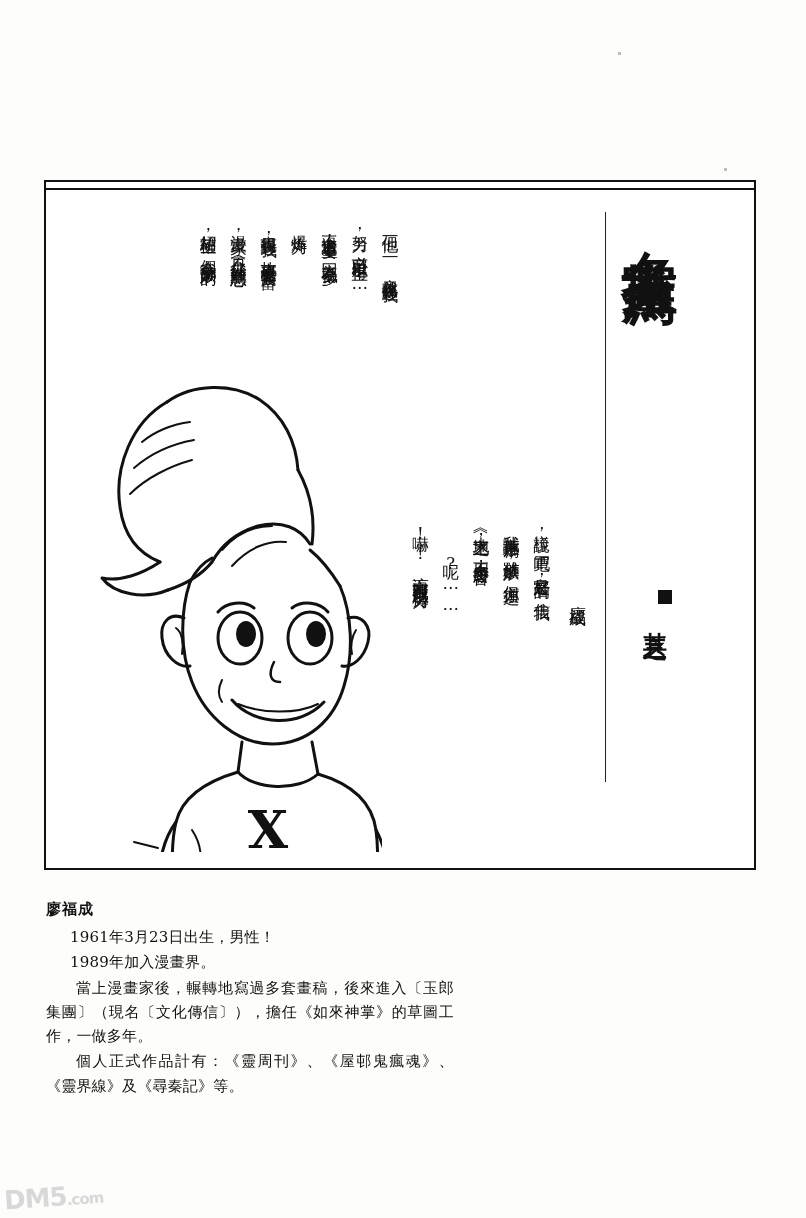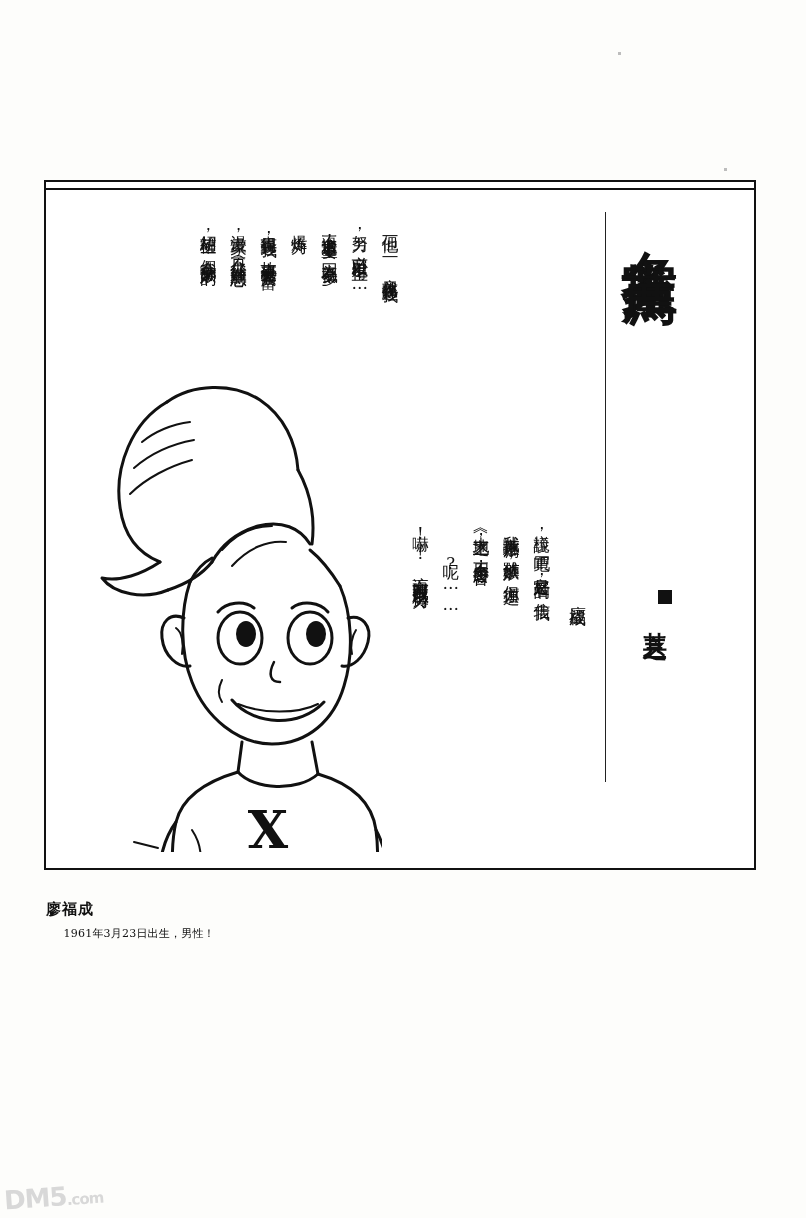--- a/index.html
+++ b/index.html
@@ -132,21 +132,21 @@
     color: #111;
     font-family: "DejaVu Serif", serif;
   }
   .bio-name {
     font-size: 15px;
     font-weight: bold;
     margin-bottom: 6px;
     letter-spacing: 1px;
   }
   .bio-p {
-    font-size: 11px;
+    font-size: 15px;
     line-height: 1.62;
     margin: 0 12px 1px 0;
     text-align: justify;
     letter-spacing: 0.2px;
   }
   .bio-p.ind { text-indent: 2em; }
   .bio-p.ind1 { text-indent: 1.6em; }
 
   
   .wm {
@@ -282,20 +282,23 @@
 
         <text x="196" y="566" font-family="DejaVu Serif, serif" font-size="52" font-weight="bold" text-anchor="middle" fill="#111">X</text>
         <text x="208" y="602" font-family="DejaVu Sans, sans-serif" font-size="22" letter-spacing="5" text-anchor="middle" fill="#111">FILE</text>
       </svg>
     </div>
   </div>
 
   <div class="bio">
     <div class="bio-name">廖福成</div>
     <p class="bio-p ind1">1961年3月23日出生，男性！</p>
+    <p class="bio-p ind1">1989年加入漫畫界。</p>
+    <p class="bio-p ind">當上漫畫家後，輾轉地寫過多套畫稿，後來進入〔玉郎集團〕（現名〔文化傳信〕），擔任《如來神掌》的草圖工作，一做多年。</p>
+    <p class="bio-p ind">個人正式作品計有：《靈周刊》、《屋邨鬼瘋魂》、《靈界線》及《尋秦記》等。</p>
   </div>
 
   <div class="speck" style="left:724px; top:168px;"></div>
   <div class="speck" style="left:618px; top:52px;"></div>
 
   <div class="wm">
     <span>DM5</span><small>.com</small>
   </div>
 </div>
 

